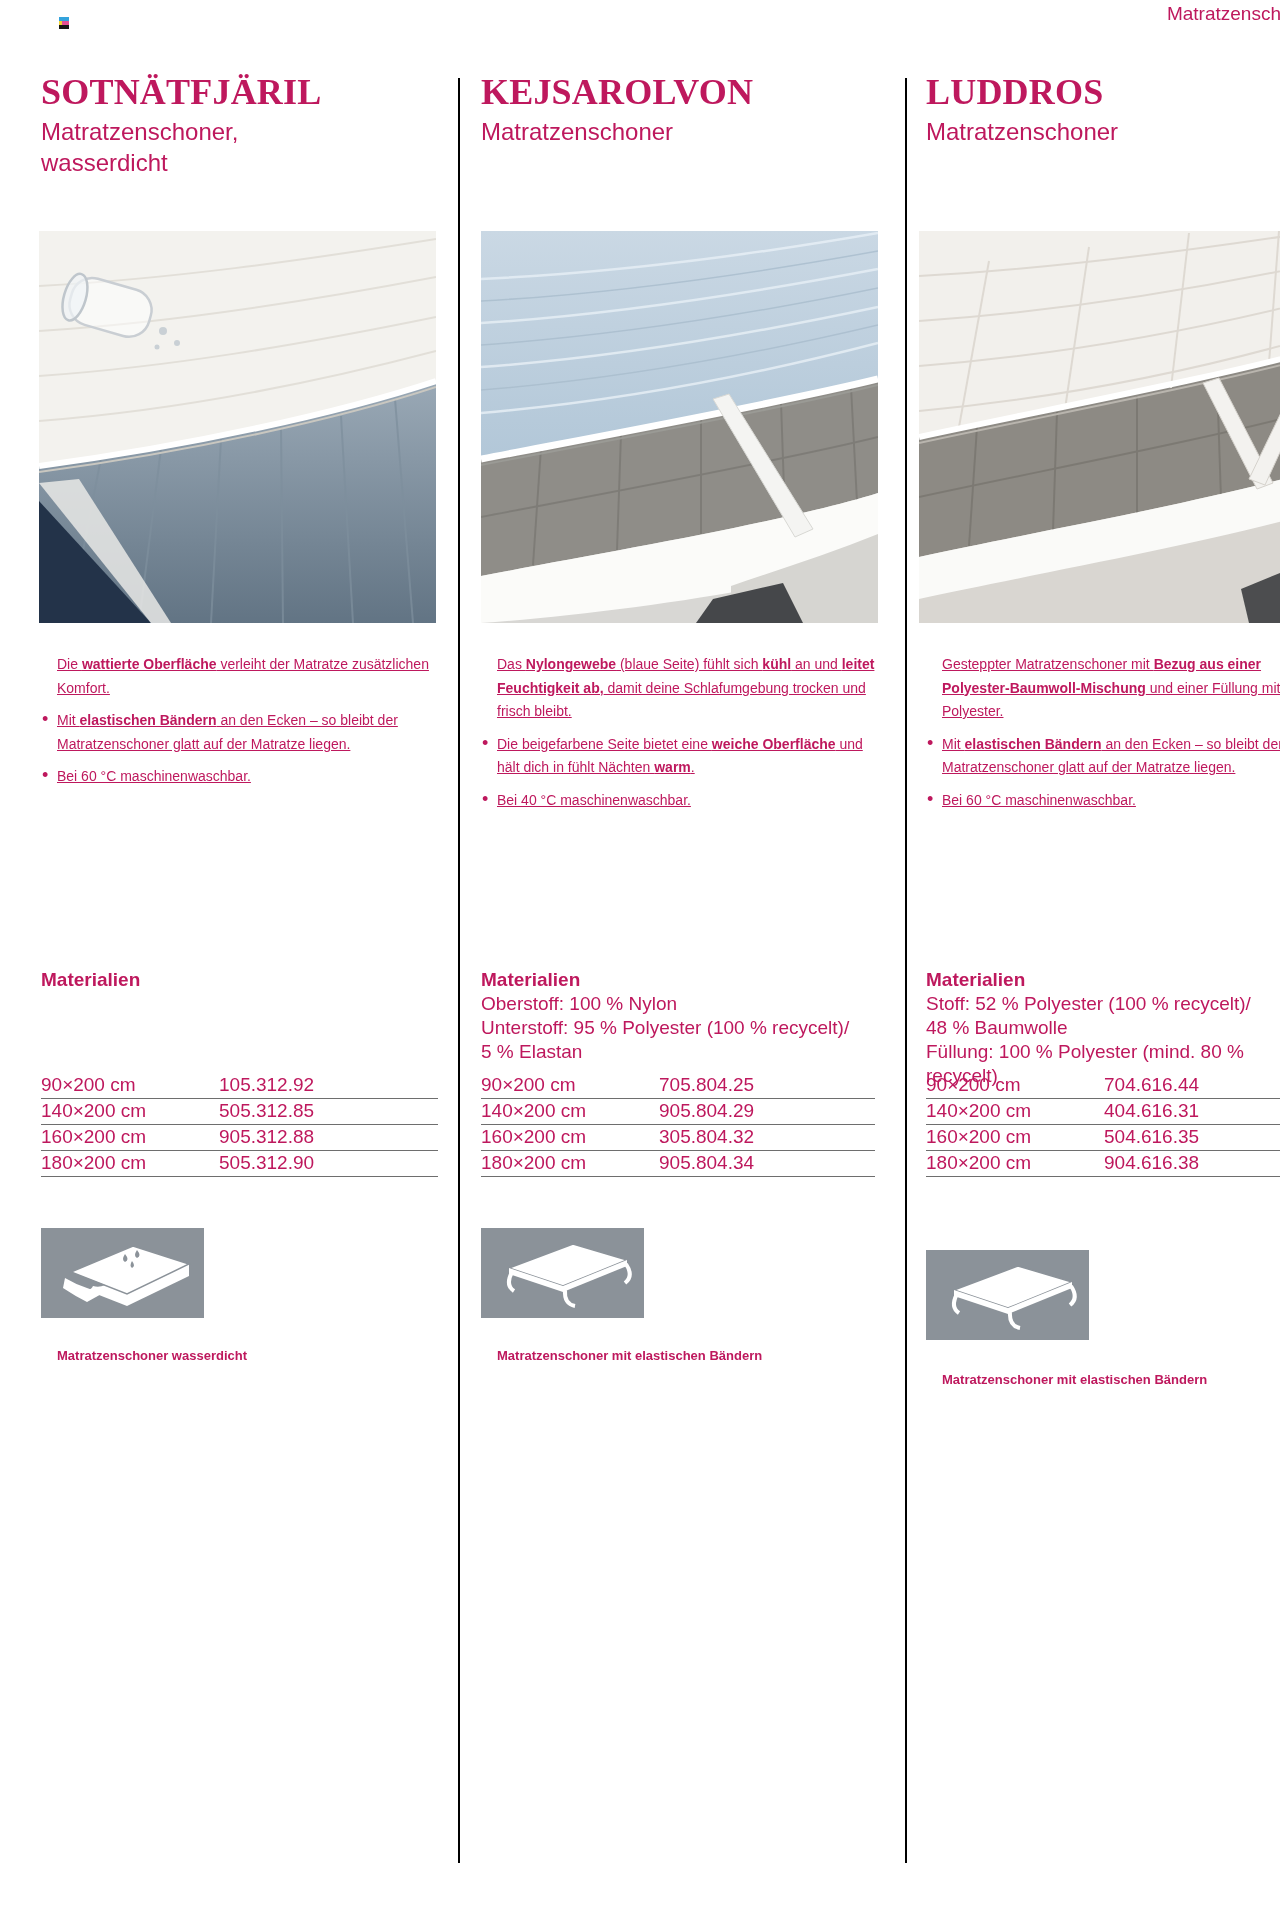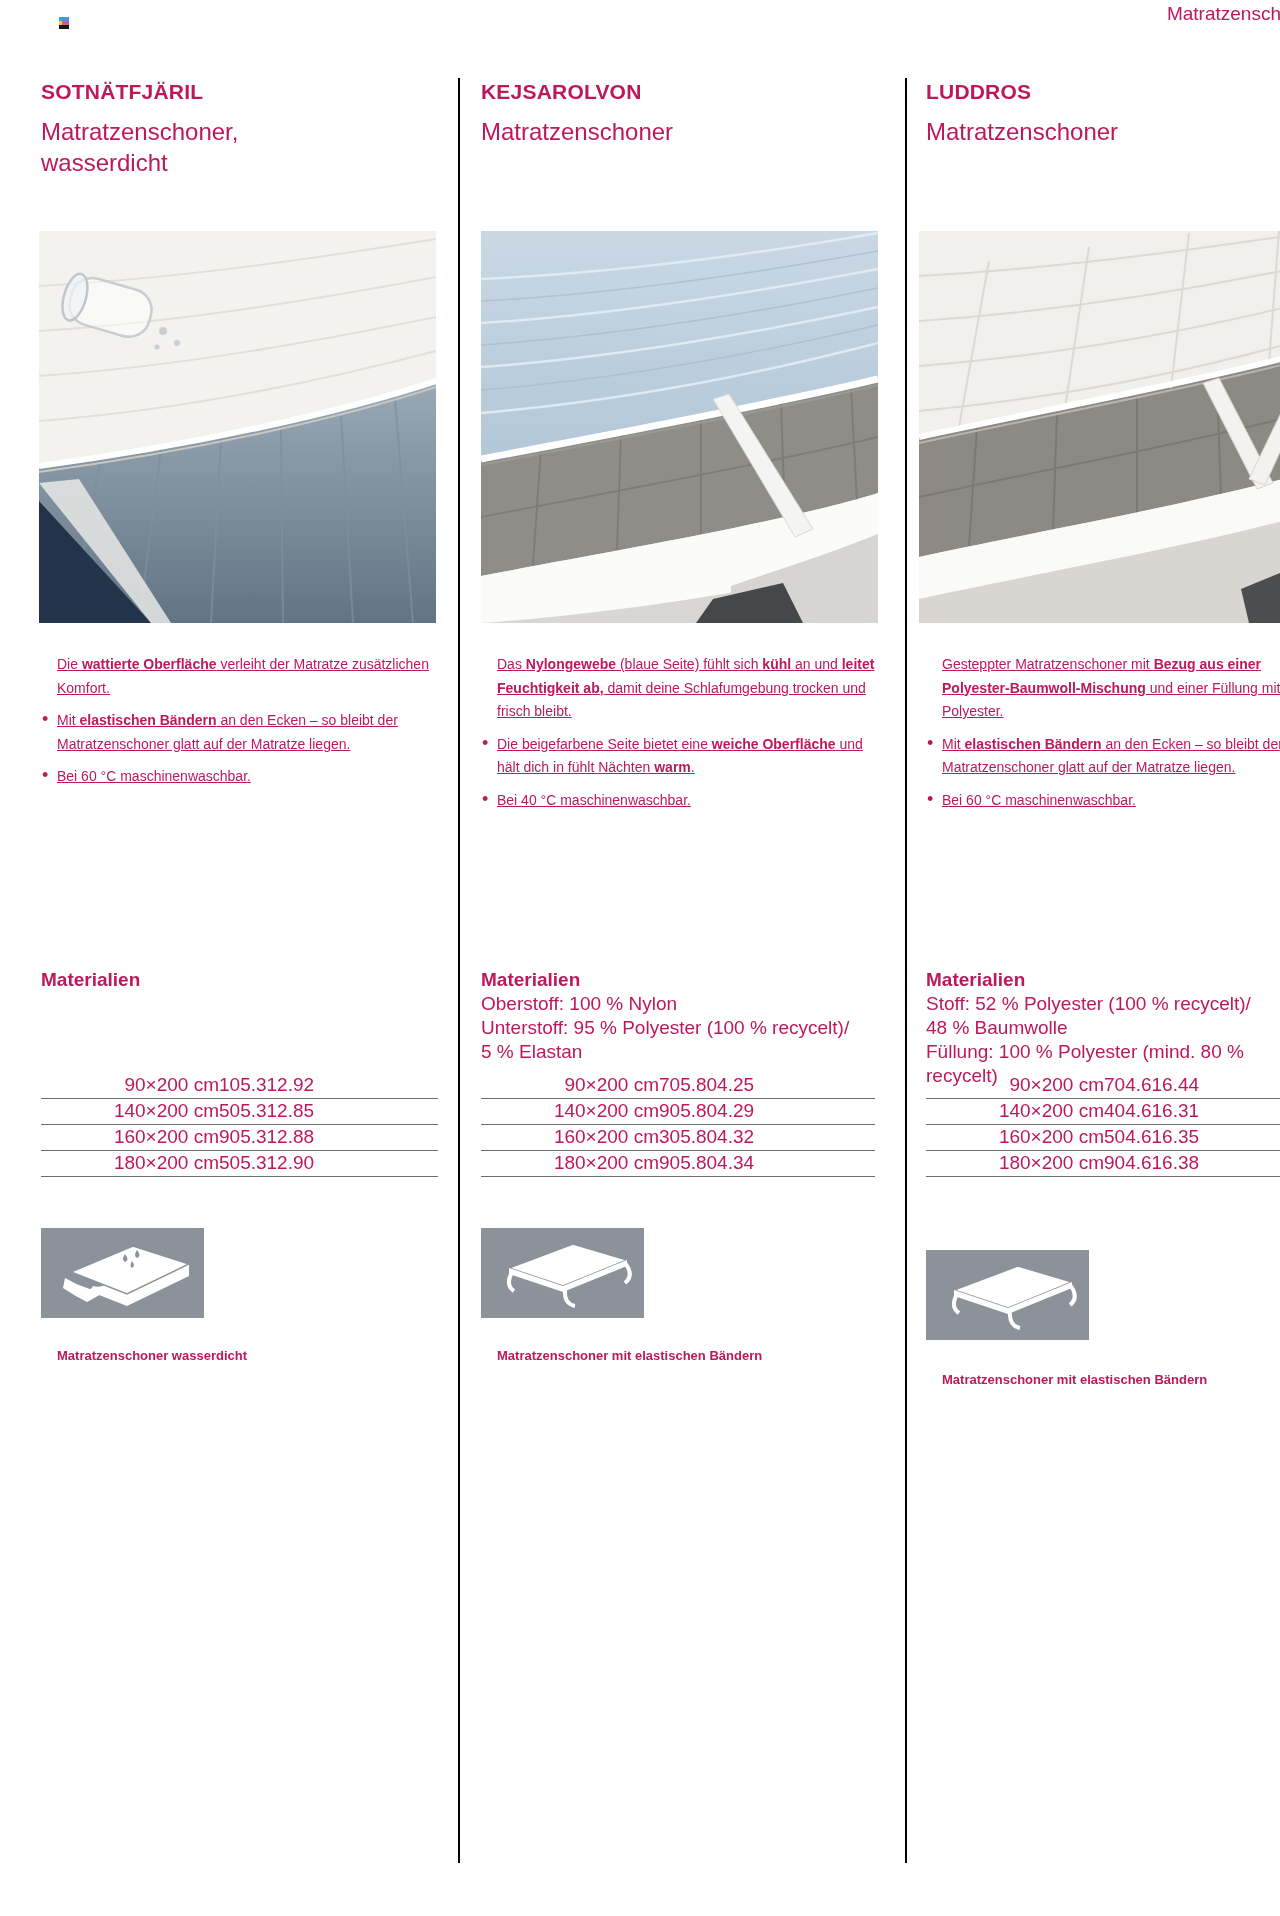--- a/index.html
+++ b/index.html
@@ -15,38 +15,38 @@
   .page-header{position:absolute;top:3px;right:0;font-size:19px;line-height:22px;}
   .page-number{position:absolute;bottom:1px;right:0;font-size:19px;line-height:22px;}
   
   .divider{position:absolute;top:78px;width:2px;height:1785px;background:#000;}
   .d1{left:419px}.d2{left:866px}
   
   .col{position:absolute;top:76px;}
   .c1{left:2px;width:397px}
   .c2{left:442px;width:394px}
   .c3{left:887px;width:393px}
-  .product-name{margin:0;font-size:21px;line-height:32px;font-weight:bold;letter-spacing:.2px;}
+  .product-name{margin:0;font-size:36px;line-height:32px;font-weight:bold;letter-spacing:.2px;font-family:Liberation Serif, serif;}
   .product-subtitle{margin:8px 0 0;font-size:24px;line-height:31px;font-weight:normal;max-width:310px;}
   
   .photo{position:absolute;top:231px;margin:0;}
   .p1{left:0;width:397px;height:392px}
   .p2{left:442px;width:397px;height:392px}
   .p3{left:880px;width:400px;height:392px}
   .photo svg{display:block;width:100%;height:100%;}
   
   .bullets{position:absolute;top:577px;left:0;right:0;}
   .bullet-item{position:relative;padding-left:16px;font-size:14px;line-height:23.5px;margin:0 0 9px;text-decoration:underline;}
   .bullet-item.has-dot::before{content:"\2022";position:absolute;left:1px;top:-1px;font-size:18px;}
   .bullet-item b{font-weight:bold;}
   
   .materials-heading{position:absolute;top:892px;margin:0;font-size:19px;line-height:24px;font-weight:bold;}
   .materials{position:absolute;top:916px;left:0;right:0;font-size:19px;line-height:24px;}
   
-  .sizes{position:absolute;top:997px;left:0;right:0;text-align:right;}
+  .sizes{position:absolute;top:997px;left:0;right:0;}
   .size-row{display:flex;height:25px;border-bottom:1px solid #6e6e6e;font-size:19px;line-height:23px;}
   .size-row .size{width:178px;}
   
   .picto{position:absolute;top:1152px;left:0;width:163px;height:90px;background:#8b9299;}
   .picto svg{display:block;width:100%;height:100%;}
   .c3 .picto{top:1174px;}
   .picto-label{position:absolute;top:1269px;left:16px;font-size:13px;line-height:22px;font-weight:bold;max-width:290px;}
   .c3 .picto-label{top:1293px;}
 </style>
 </head>

